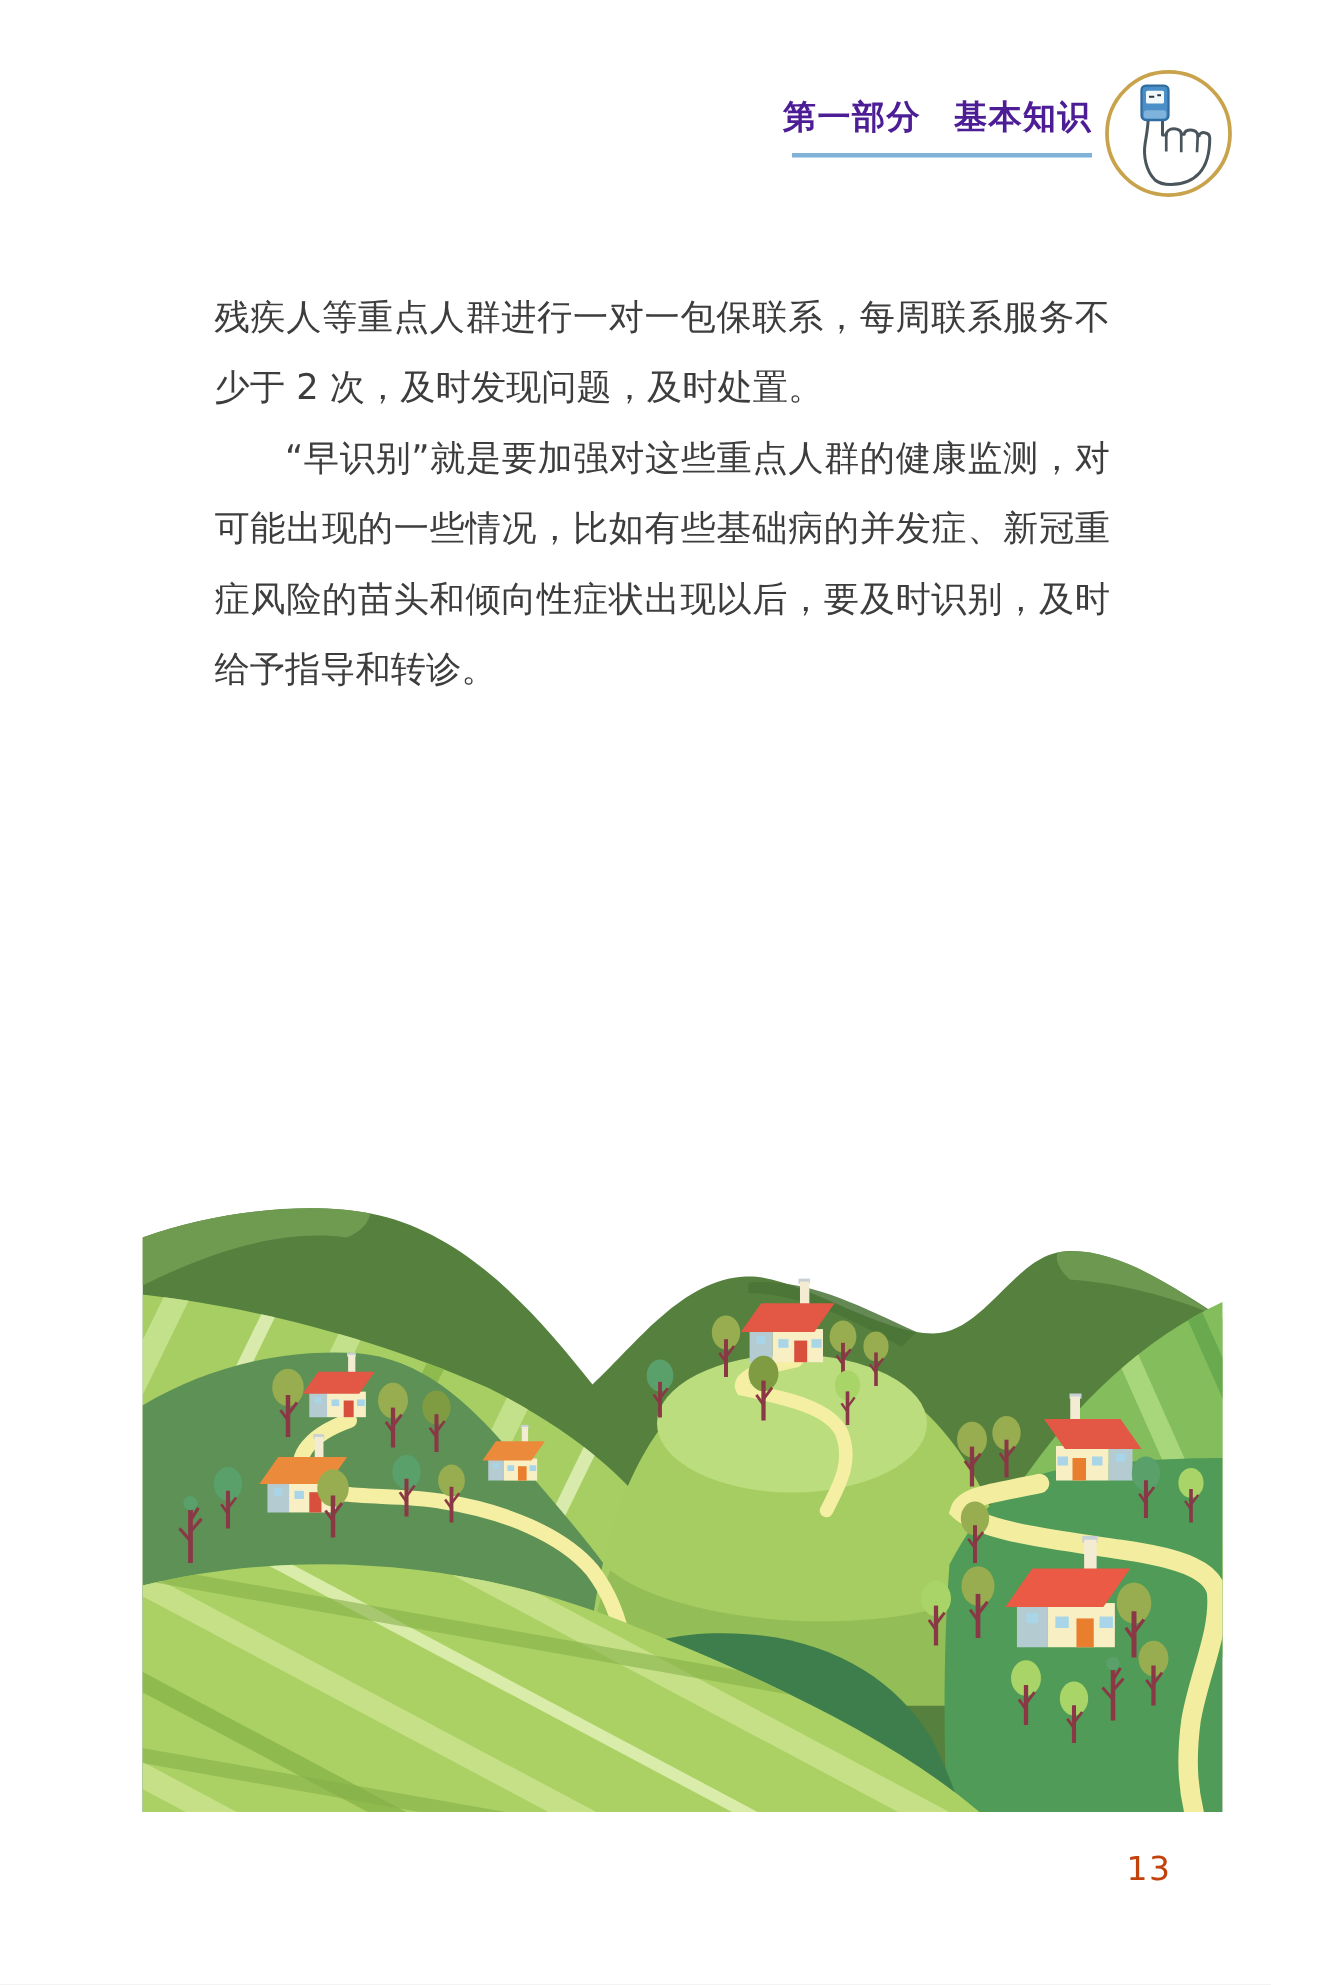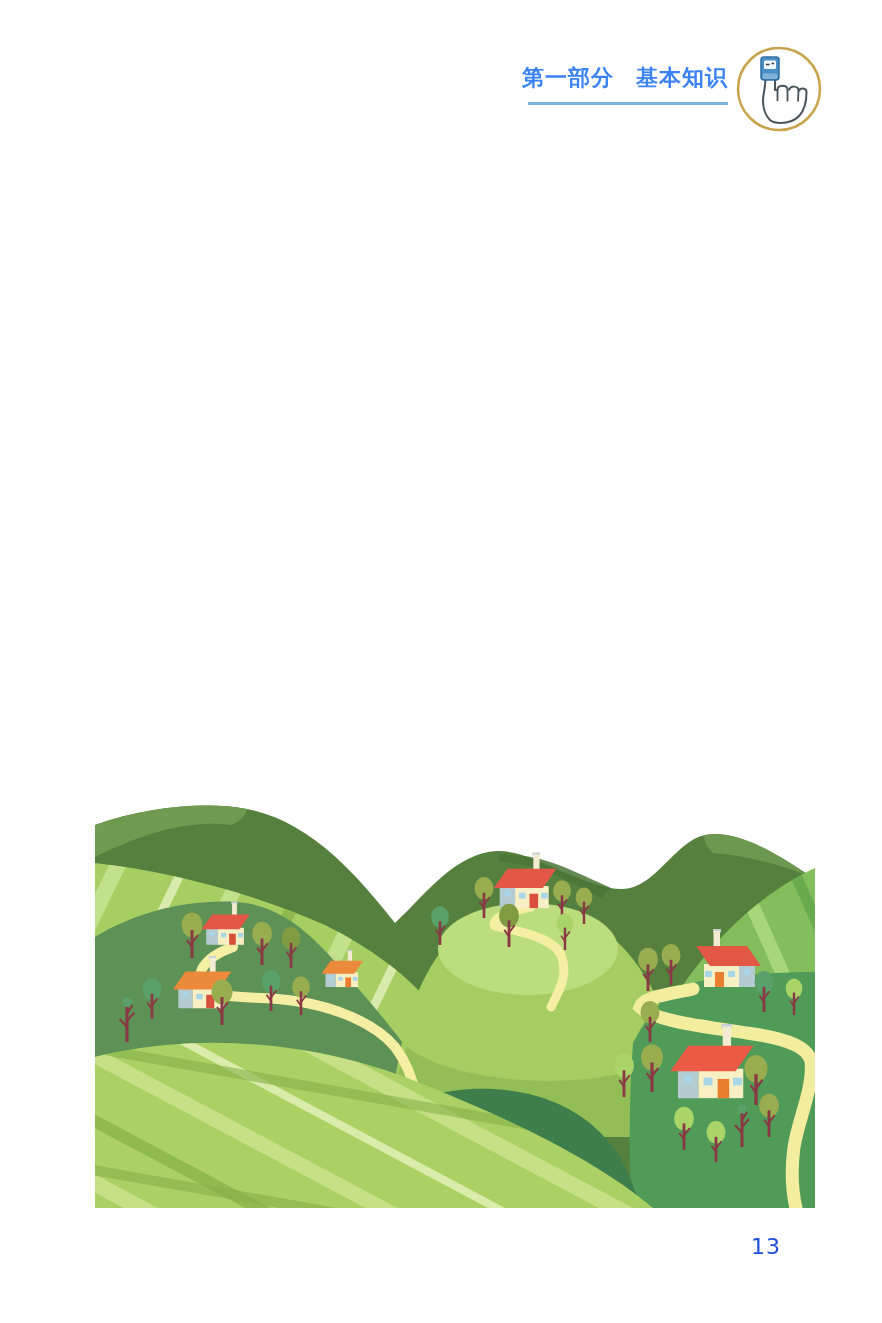--- a/index.html
+++ b/index.html
@@ -2,37 +2,37 @@
 <html><head>
 <meta charset="utf-8">
 <style>
   html,body{margin:0;padding:0;background:#e9e9e9;}
   .page{
     position:relative;width:882px;height:1323px;margin:0 auto;background:#ffffff;
     font-family:"DejaVu Sans","Liberation Sans",sans-serif;color:#3d3d3d;overflow:hidden;
   }
   .header-title{
     position:absolute;top:63px;right:154px;font-size:22px;font-weight:bold;
-    color:#3b82f6;letter-spacing:1px;white-space:nowrap;
+    color:#4c1d95;letter-spacing:1px;white-space:nowrap;
   }
   .header-title .sec-label{margin-right:22px;}
   .header-underline{
     position:absolute;top:102px;right:154px;width:200px;height:3px;background:#7eb2d8;
   }
   .header-icon{position:absolute;top:45px;left:735px;width:88px;height:88px;}
   .body-text{
     position:absolute;top:188px;left:143px;width:597px;
     font-size:23.5px;line-height:47px;text-align:justify;color:#3d3d3d;
   }
   .body-text p{margin:0;padding:0;}
   .body-text p.indent{text-indent:2em;}
   .figure{position:absolute;top:795px;left:95px;width:720px;height:413px;}
   .figure svg{display:block;width:720px;height:413px;}
   .page-number{
-    position:absolute;top:1234px;left:751px;font-size:22px;color:#1d4ed8;letter-spacing:1px;
+    position:absolute;top:1234px;left:751px;font-size:22px;color:#c2410c;letter-spacing:1px;
   }
 </style>
 </head>
 <body>
 
 <div class="page">
 
   <div class="header-title">
     <span class="sec-label">第一部分</span><span>基本知识</span>
   </div>
@@ -46,20 +46,22 @@
     <path d="M42.5,45 L42.5,56 M52.5,44.5 L52.5,56.5 M63.5,45.5 L63,56.5" stroke="#4a545b" stroke-width="1.8" fill="none"></path>
     <g>
       <rect x="26" y="12" width="18" height="23" rx="3" fill="#4a8fc7" stroke="#306c9e" stroke-width="1.5"></rect>
       <rect x="29" y="15.5" width="12" height="8.5" rx="1" fill="#f2f7fa"></rect>
       <path d="M31,19.5 h3.5 M36.5,18.5 h2.5" stroke="#2b3a44" stroke-width="1.3" fill="none"></path>
       <rect x="27.5" y="28.5" width="15" height="5.5" rx="2" fill="#7fb3dc"></rect>
     </g>
   </svg>
 
   <main class="body-text">
+      <p class="">残疾人等重点人群进行一对一包保联系，每周联系服务不少于 2 次，及时发现问题，及时处置。</p>
+      <p class="indent">“早识别”就是要加强对这些重点人群的健康监测，对可能出现的一些情况，比如有些基础病的并发症、新冠重症风险的苗头和倾向性症状出现以后，要及时识别，及时给予指导和转诊。</p>
     </main>
 
   <figure class="figure" style="margin:0">
     <svg viewBox="0 0 720 413">
       <defs>
         <g id="houseSym">
           <rect x="41" y="-11" width="8" height="3.5" fill="#c6d0d5"></rect>
           <rect x="42" y="-9" width="6.5" height="17" fill="#f4ecd2"></rect>
           <polygon points="7,24 7,47 23,47 23,24 15,12" fill="#b4cbd2"></polygon>
           <rect x="23" y="24" width="35" height="23" fill="#f9efc5"></rect>

